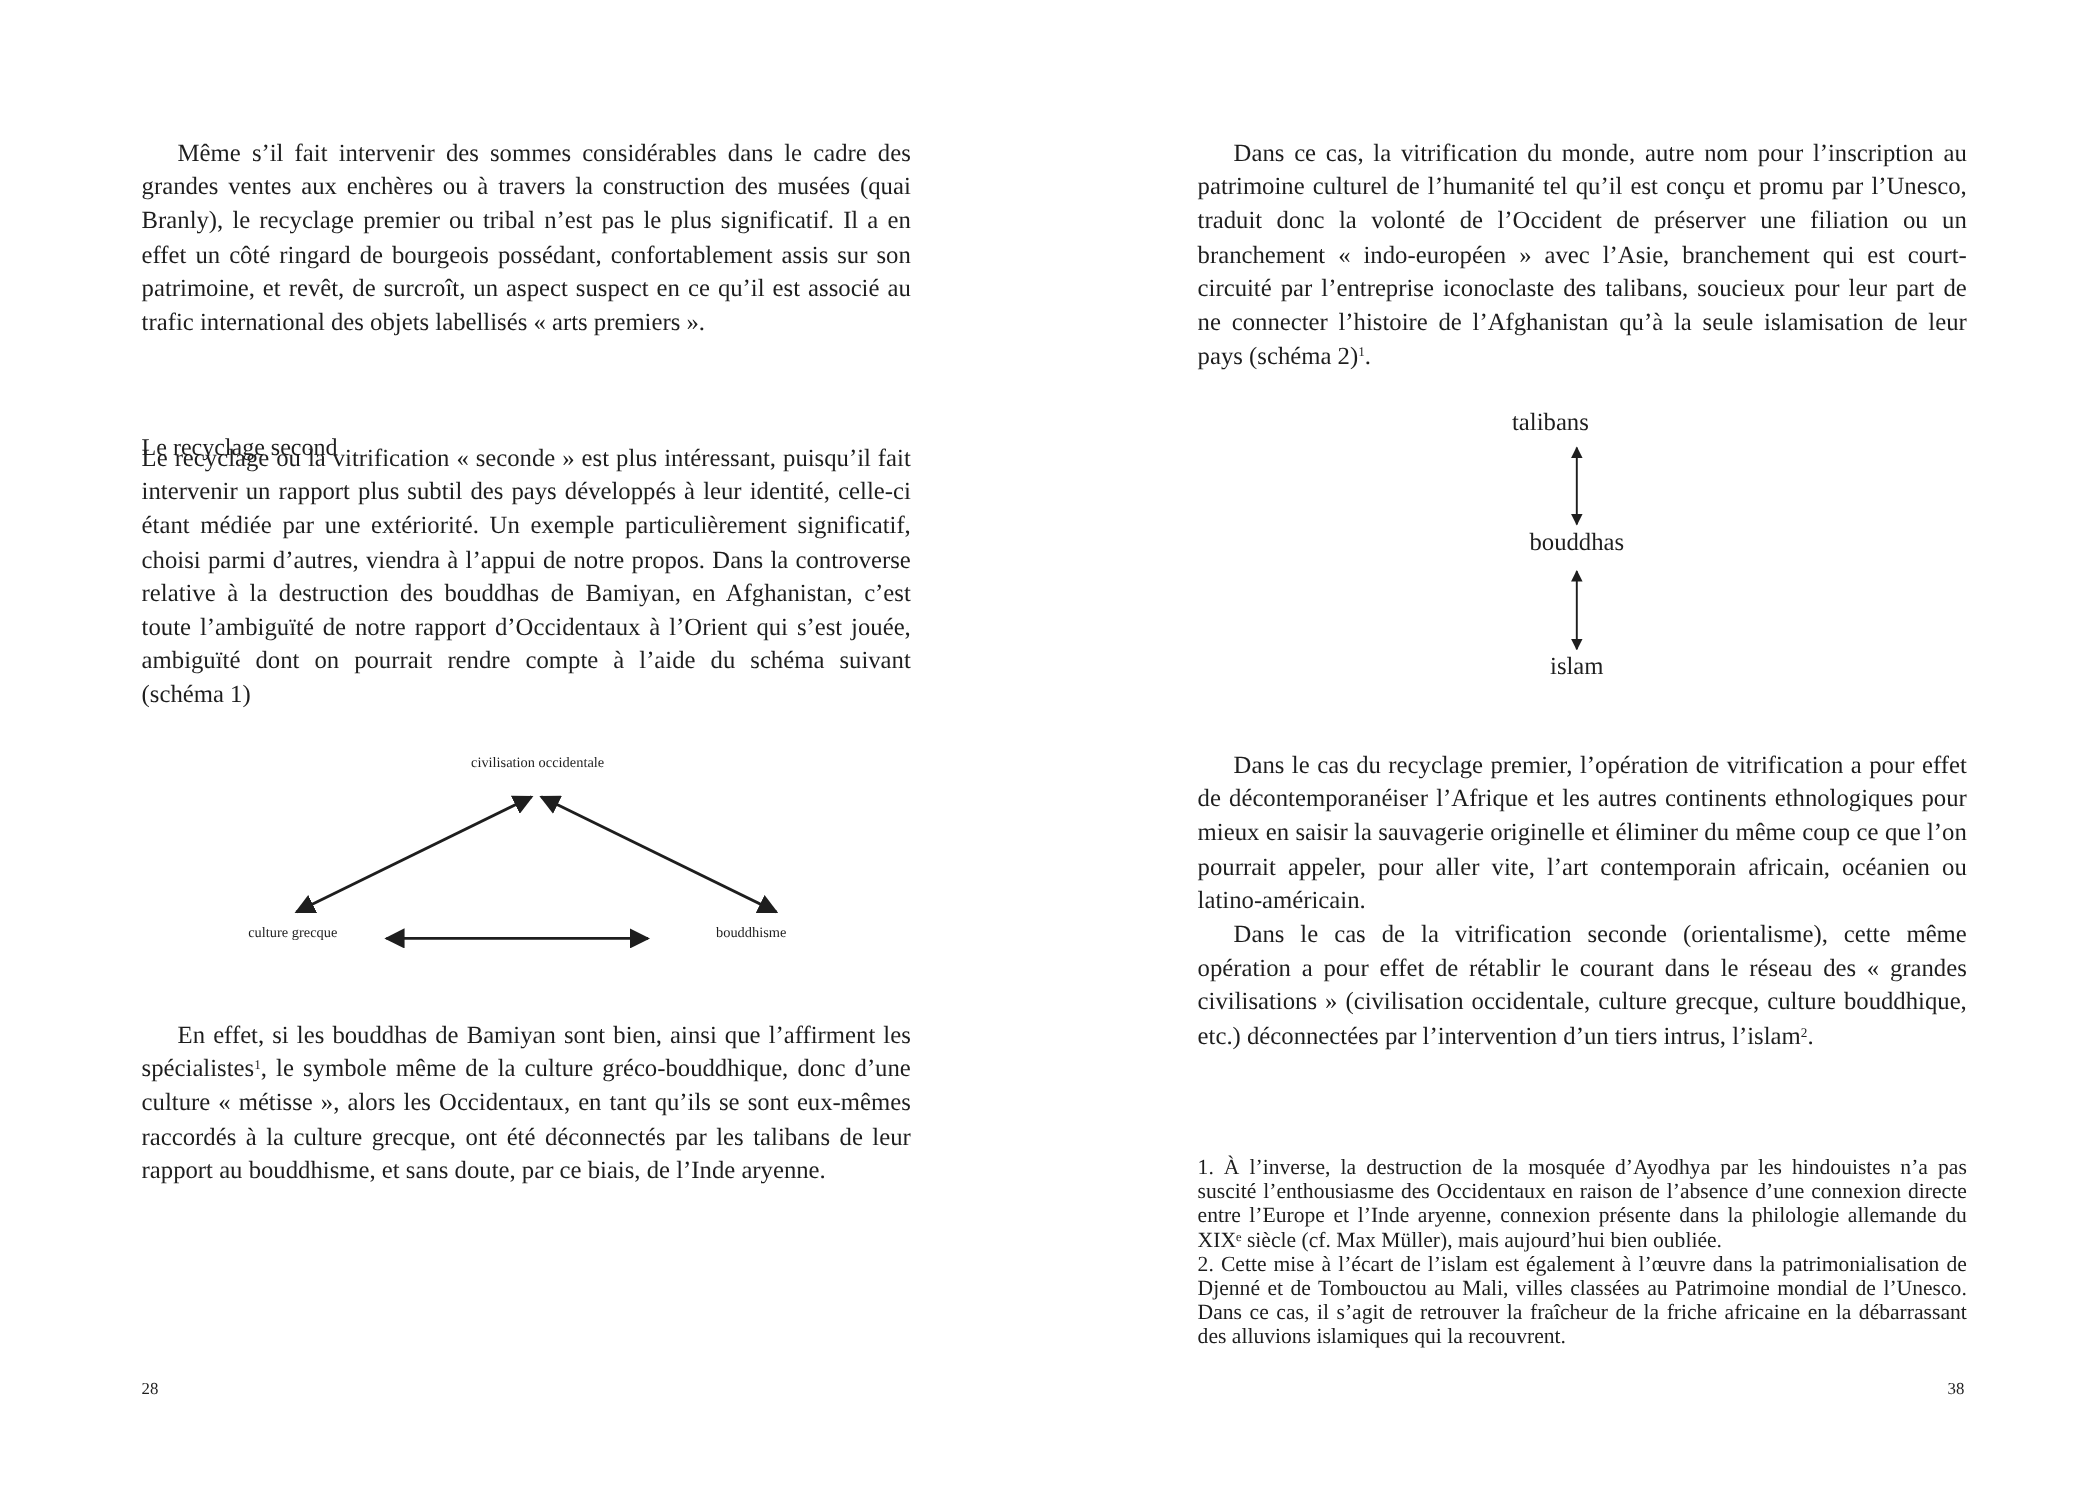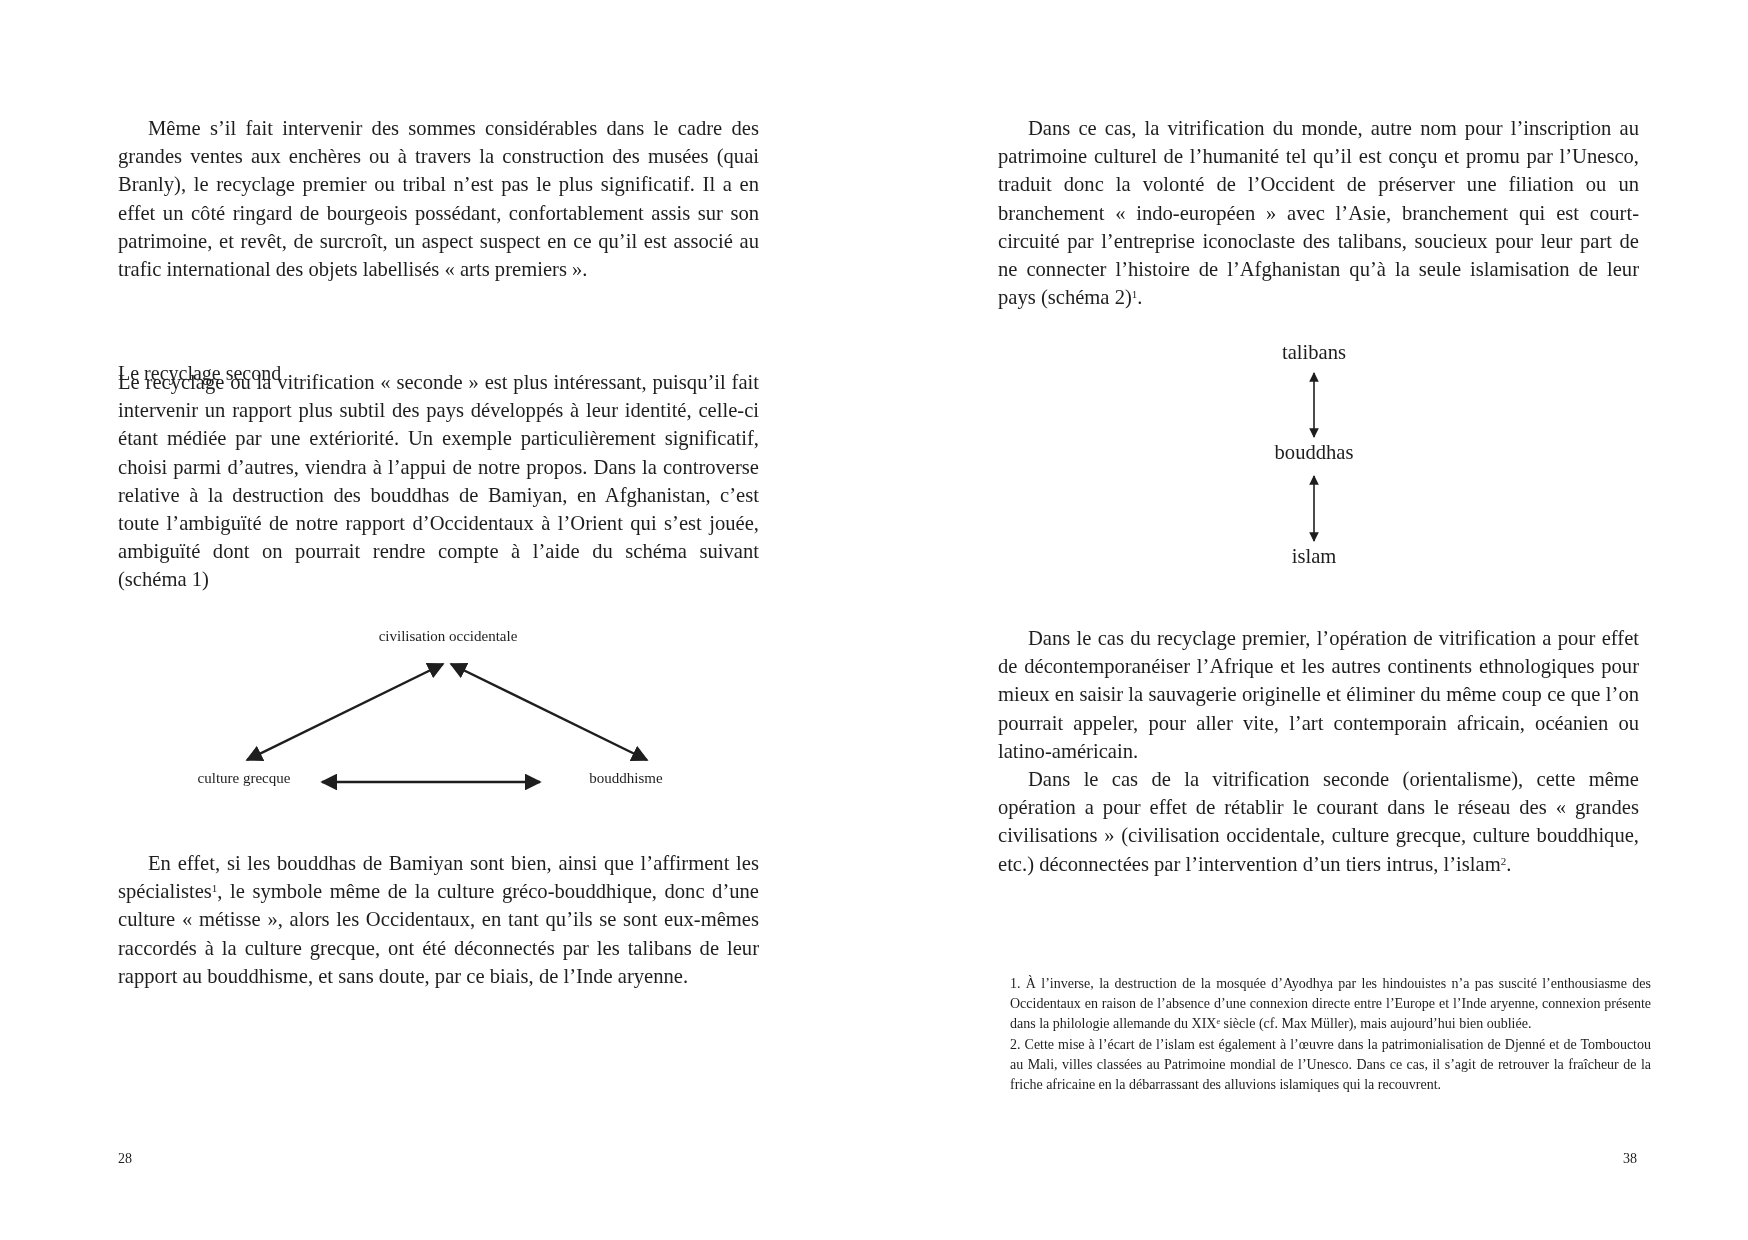--- a/index.html
+++ b/index.html
@@ -51,29 +51,29 @@
       margin: 0;
       font-weight: normal;
     }
 
     .diagram-label {
       position: absolute;
       font-family: "Liberation Serif", "DejaVu Serif", serif;
       white-space: nowrap;
       transform: translateX(-50%);
     }
-    .diagram-label.small { font-size: 15px; }
+    .diagram-label.small { font-size: 12px; }
     .diagram-label.large { font-size: 20.6px; }
 
     .footnote {
       position: absolute;
       font-family: "Liberation Serif", "DejaVu Serif", serif;
-      font-size: 14px;
+      font-size: 18px;
       line-height: 20.2px;
-      margin: 12px;
+      margin: 0;
       text-align: justify;
     }
     .footnote p { margin: 0; text-align: justify; }
     .footnote em { font-style: italic; }
 
     .page-number {
       position: absolute;
       top: 1151px;
       font-family: "Liberation Serif", "DejaVu Serif", serif;
       font-size: 14px;
@@ -132,21 +132,21 @@
   <div class="page-number" style="left:118px;">28</div>
 </div>
 
 <div class="page page-right">
 
   <div class="body-text right-col" style="top:114px;">
     <p class="indent"><span>Dans ce cas, la vitrification du monde, autre nom pour l’inscription au patrimoine culturel de l’humanité tel qu’il est conçu et promu par l’Unesco, traduit donc la volonté de l’Occident de préserver une filiation ou un branchement « indo-européen » avec l’Asie, branchement qui est court-circuité par l’entreprise iconoclaste des talibans, soucieux pour leur part de ne connecter l’histoire de l’Afghanistan qu’à la seule islamisation de leur pays (schéma 2)</span><sup class="fnref">1</sup><span>.</span></p>
   </div>
 
   <div>
-    <span class="diagram-label large" style="left:440px; top:341px;">talibans</span>
+    <span class="diagram-label large" style="left:418px; top:341px;">talibans</span>
     <span class="diagram-label large" style="left:440px; top:441px;">bouddhas</span>
     <span class="diagram-label large" style="left:440px; top:545px;">islam</span>
 
     <svg class="arrows" width="874" height="1240">
       <defs>
         <marker id="ah2" viewBox="0 0 10 10" refX="9" refY="5" markerWidth="6" markerHeight="8" orient="auto-start-reverse">
           <path d="M0,0 L10,5 L0,10 z" fill="#1e1e1e"></path>
         </marker>
       </defs>
       <line x1="440" y1="373" x2="440" y2="437" stroke="#1e1e1e" stroke-width="1.6" marker-start="url(#ah2)" marker-end="url(#ah2)"></line>

